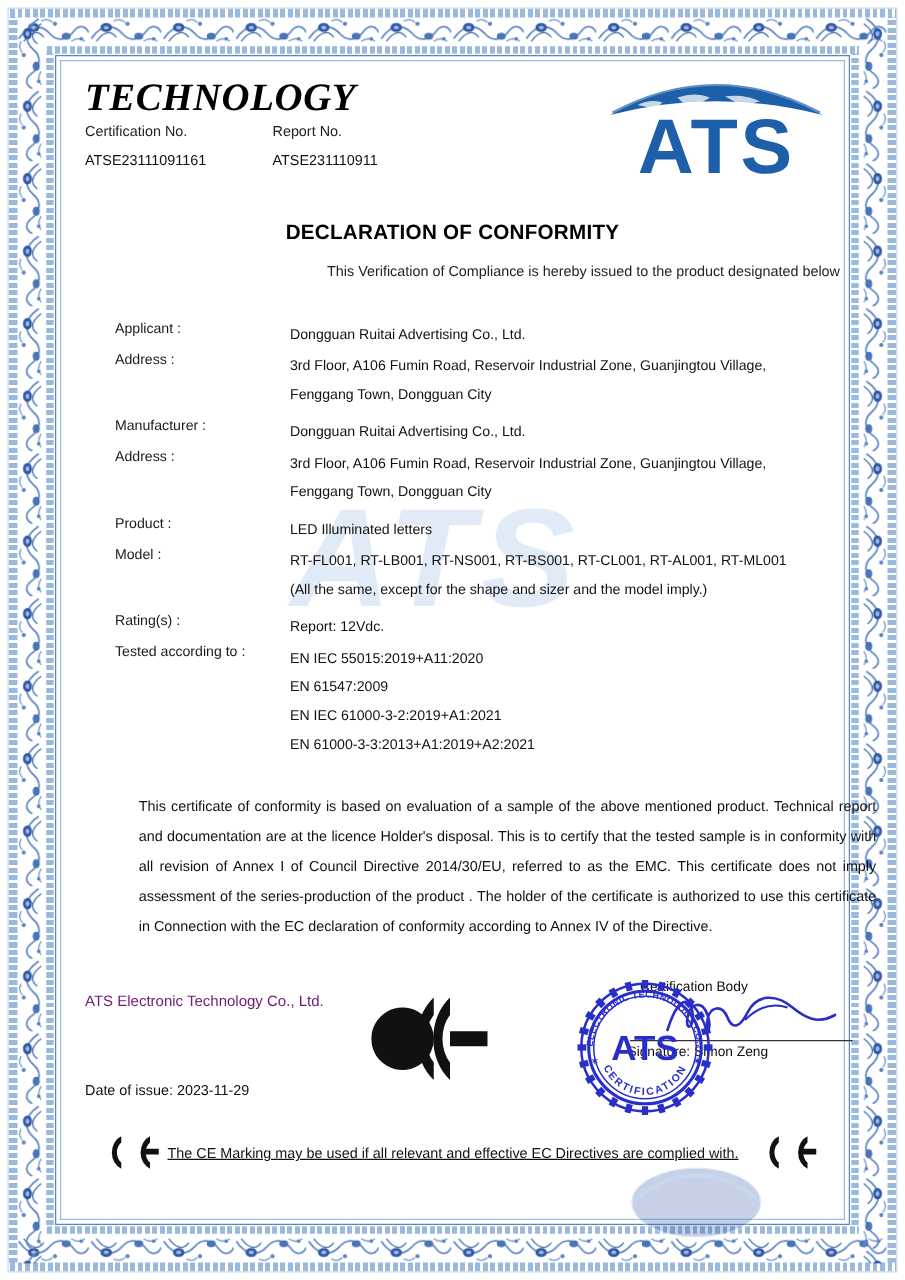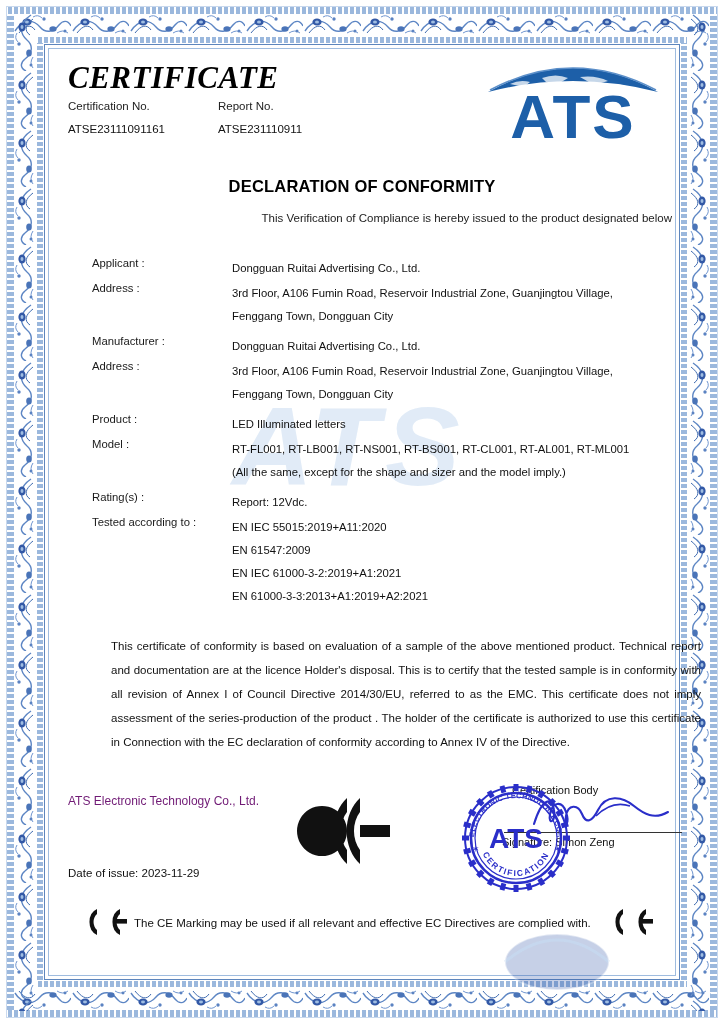--- a/index.html
+++ b/index.html
@@ -281,20 +281,21 @@
     height: 34px;
   }
   .ce-line .ce-small-l { position: absolute; left: 12px; top: 0; }
   .ce-line .ce-small-r { position: absolute; right: 4px; top: 0; }
   .ce-line .ce-text {
     position: absolute;
     left: 66px; top: 10px;
     font-size: 11.5px;
     color: #111;
     white-space: nowrap;
+    text-decoration: underline;
   }
 </style>
 </head>
 <body>
 
 <div class="page">
 
   <div class="border-outer"></div>
 
   <div class="border-floral">
@@ -345,21 +346,21 @@
   <div class="content">
 
     <div class="watermark">ATS</div>
 
     <svg class="watermark-globe" viewBox="0 0 150 70">
       <ellipse cx="75" cy="38" rx="52" ry="28" fill="#2f55a8" opacity=".55"></ellipse>
       <path d="M23 38 Q75 -6 127 38" fill="none" stroke="#8fb0de" stroke-width="3"></path>
       <ellipse cx="75" cy="38" rx="52" ry="28" fill="none" stroke="#ffffff" stroke-width="2" opacity=".5"></ellipse>
     </svg>
 
-    <div class="cert-title">CERTIFICATE</div>
+    <div class="cert-title">TECHNOLOGY</div>
 
     <div class="no-labels">
       <span>Certification No.</span>
       <span class="col2">Report No.</span>
     </div>
     <div class="no-values">
       <span>ATSE23111091161</span>
       <span class="col2">ATSE231110911</span>
     </div>
 

